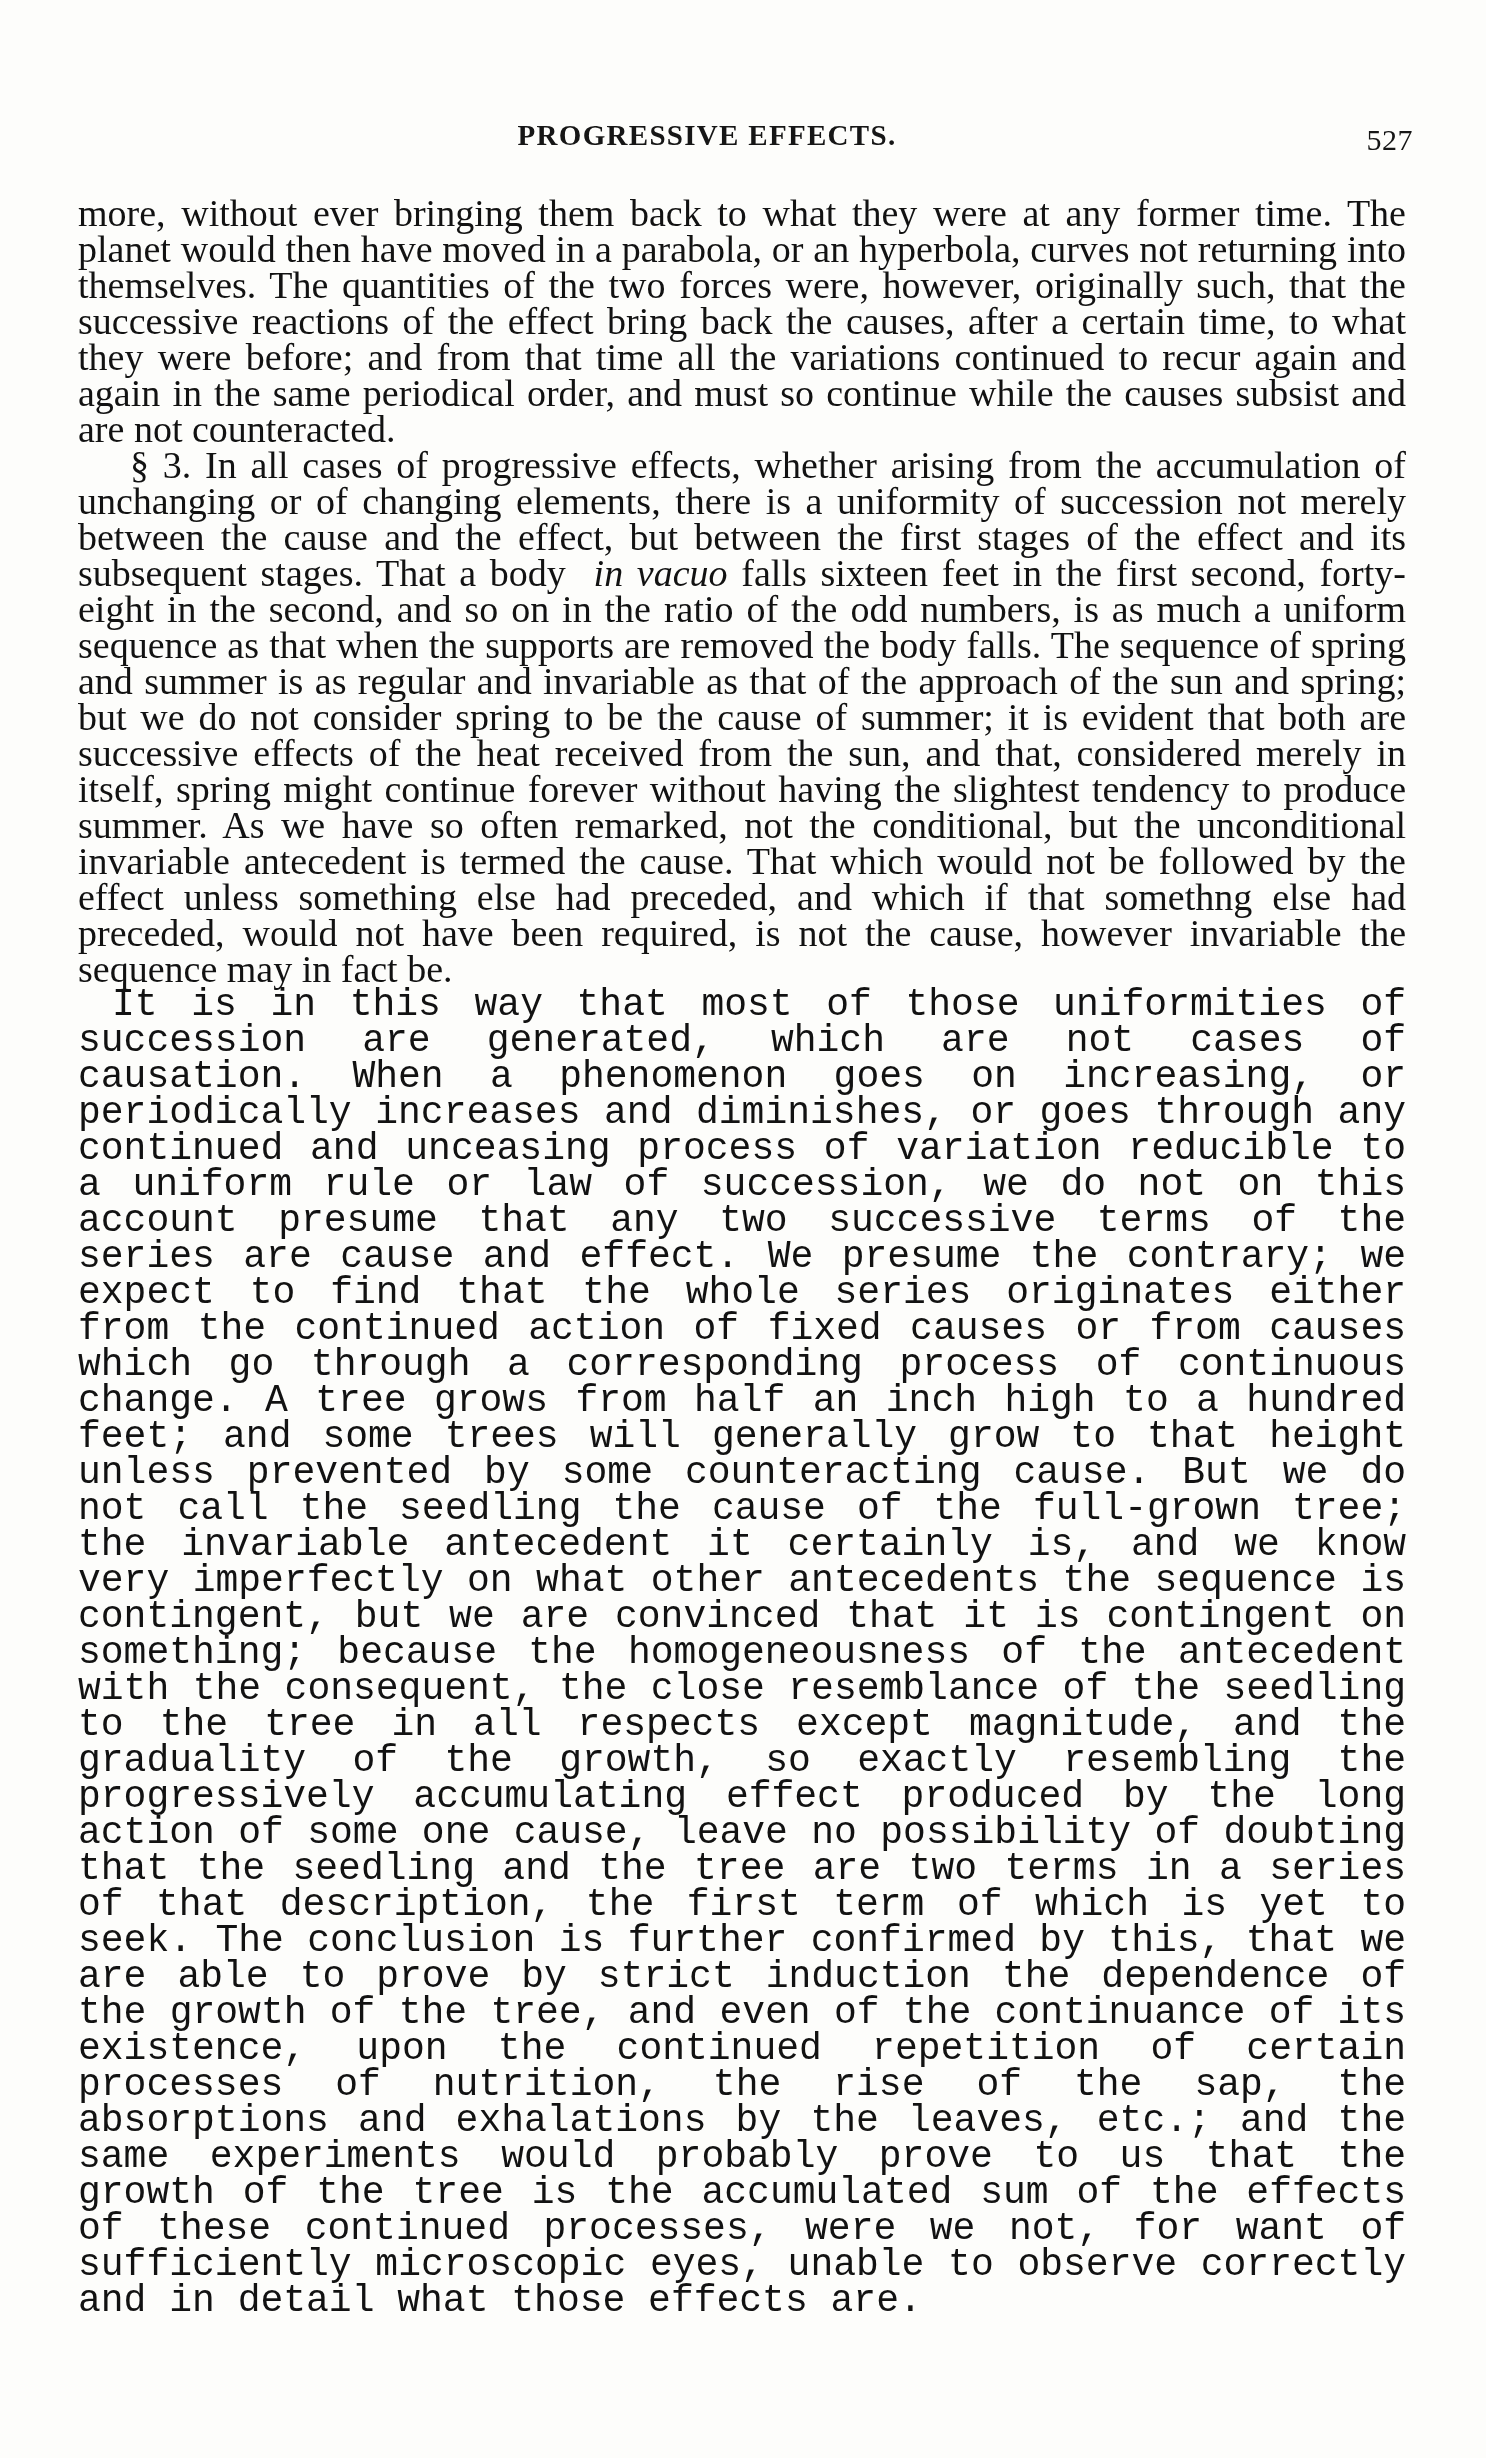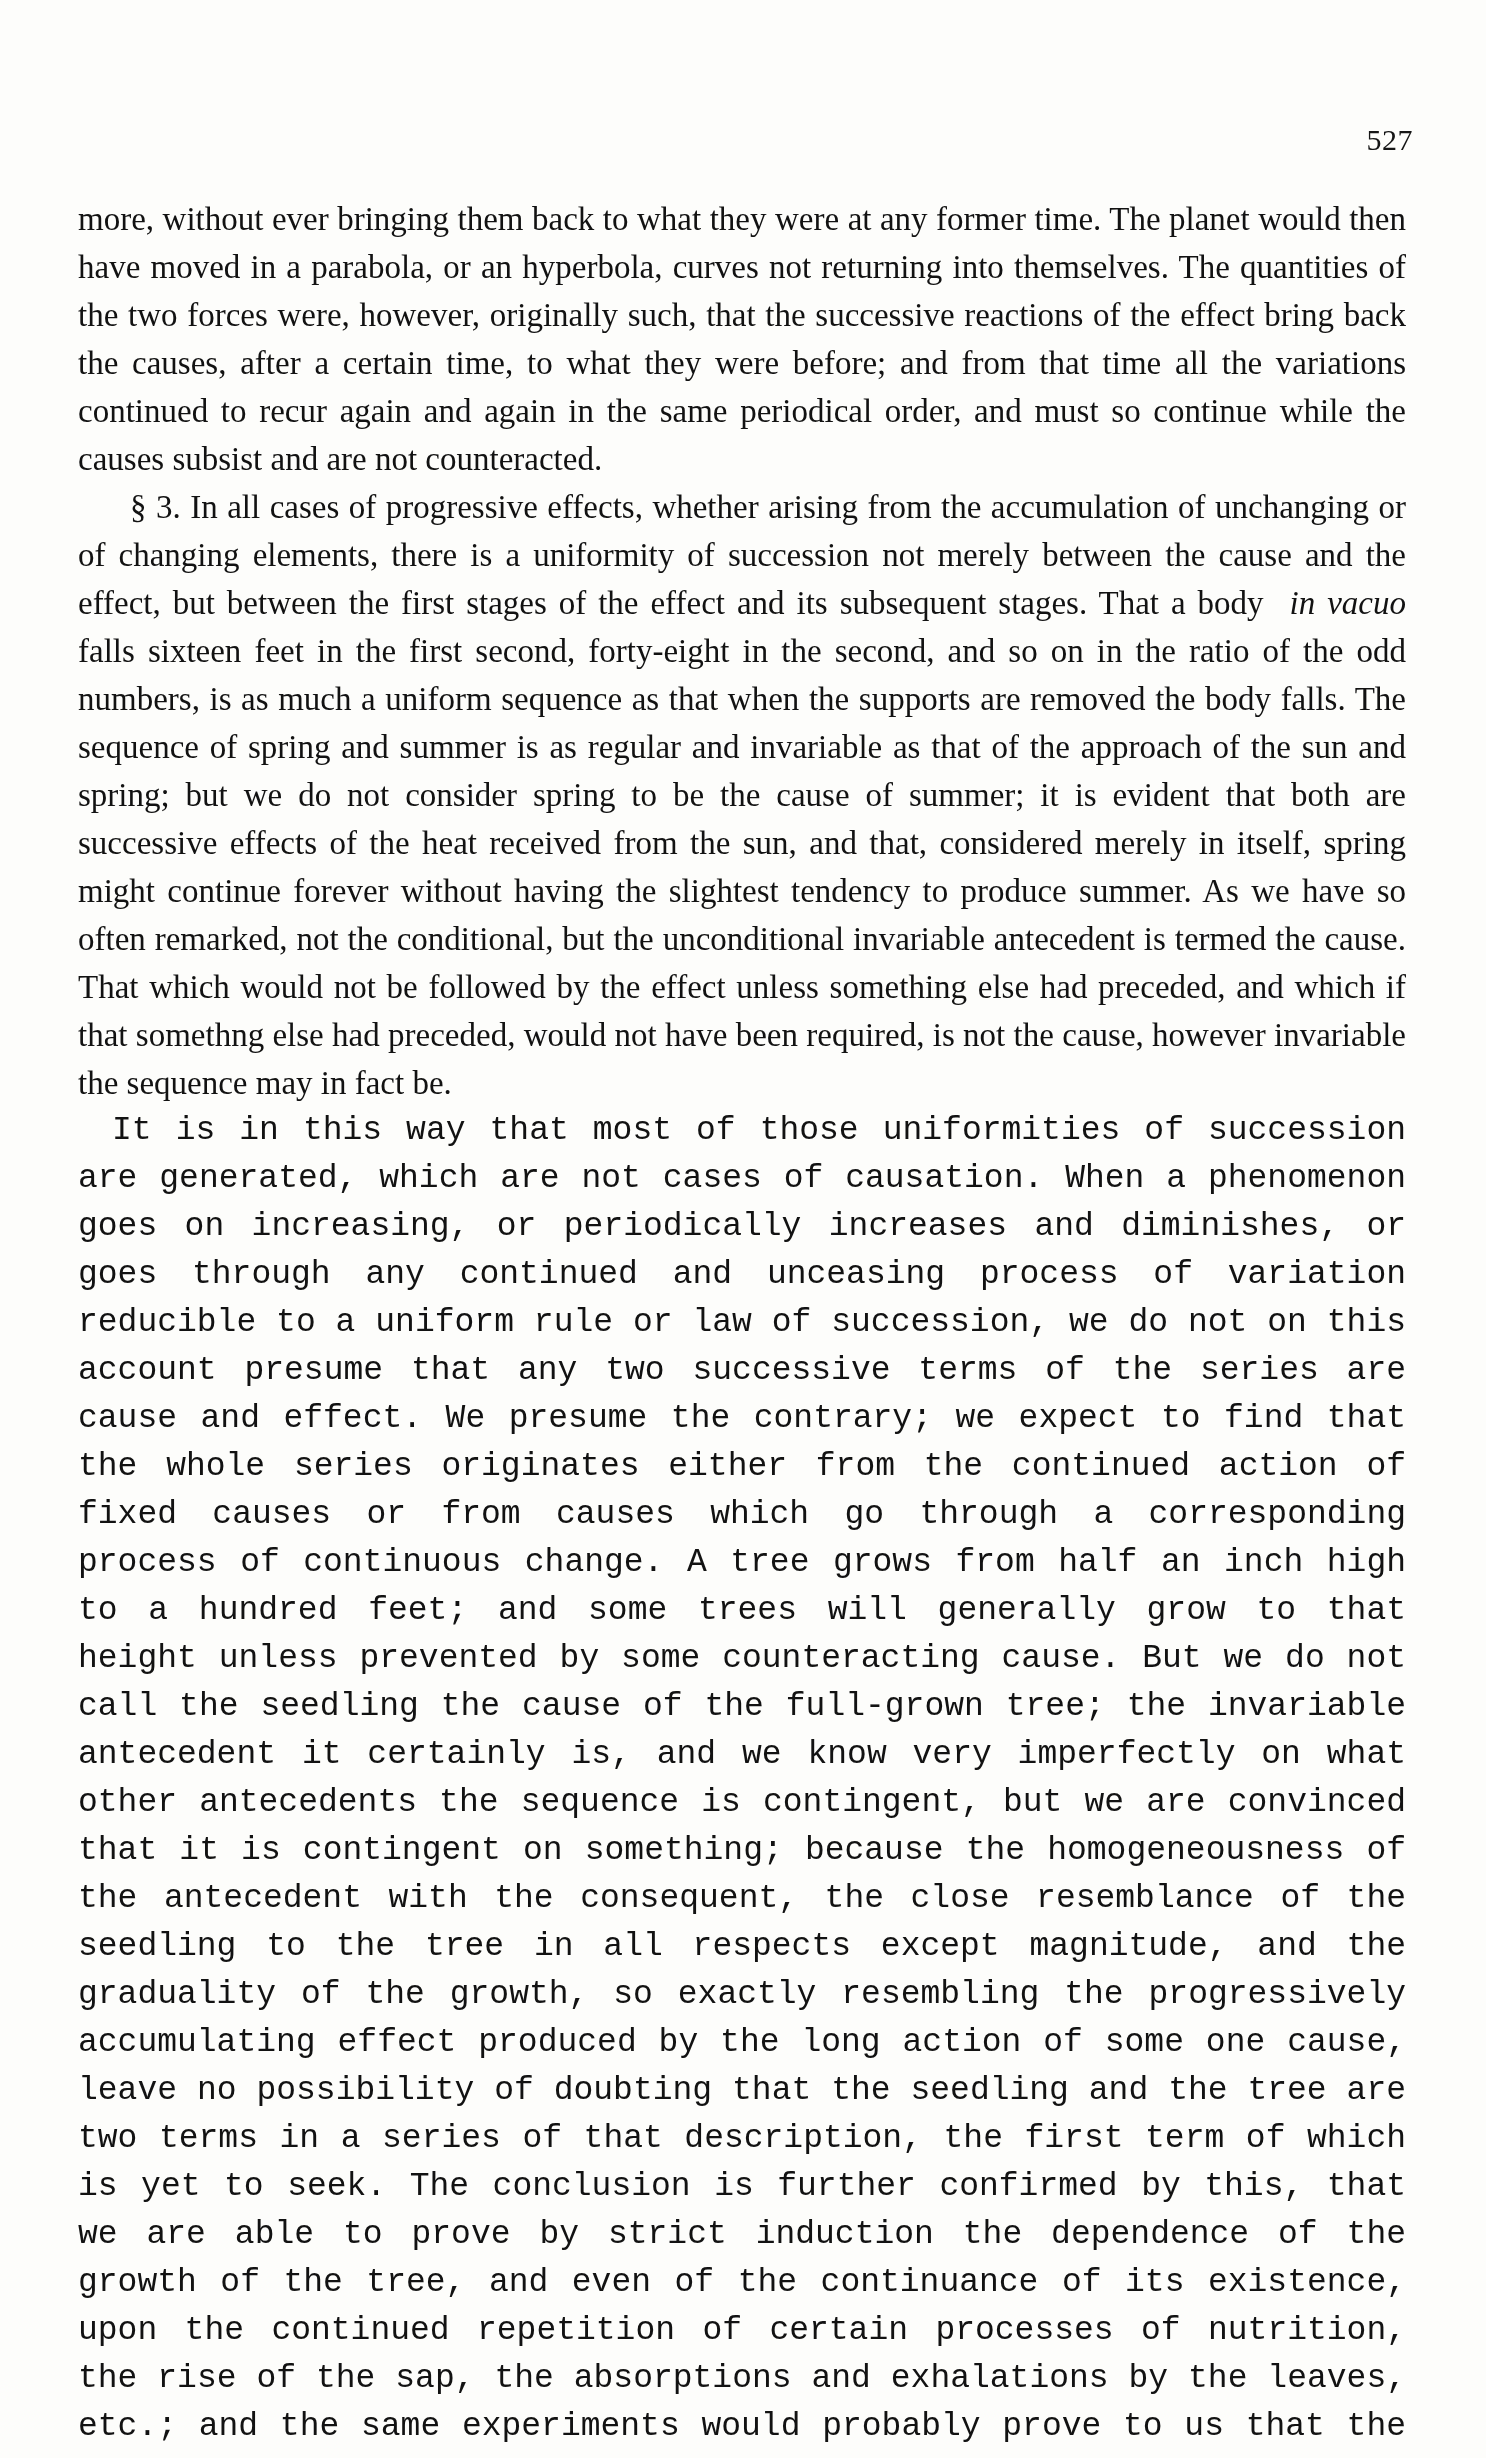--- a/index.html
+++ b/index.html
@@ -49,22 +49,22 @@
     letter-spacing: 0.5px;
   }
   .body-col {
     position: absolute;
     left: 78px;
     top: 195px;
     width: 1328px;
   }
   p.para {
     margin: 0;
-    font-size: 33px;
-    line-height: 48px;
+    font-size: 38px;
+    line-height: 36px;
     text-align: justify;
     text-justify: inter-word;
     color: #121212;
     hyphens: none;
   }
   p.para + p.para {
     margin-top: 0px;
   }
   p.gap {
     margin-top: 30px;
@@ -79,20 +79,21 @@
   em.it {
     margin-left: 14px;
   }
 </style>
 </head>
 <body>
 
 <div class="page">
 
   <div class="header">
+    <div class="running-title">PROGRESSIVE EFFECTS.</div>
     <div class="page-number">527</div>
   </div>
 
   <div class="body-col">
 
     <p class="para">more, without ever bringing them back to what they were at any former time.   The planet would then have moved in a parabola, or an hyperbola, curves not returning into themselves.   The quantities of the two forces were, however, originally such, that the successive reactions of the effect bring back the causes, after a certain time, to what they were before; and from that time all the variations continued to recur again and again in the same periodical order, and must so continue while the causes subsist and are not counteracted.</p>
 
     <p class="para gap indent-big">§ 3. In all cases of progressive effects, whether arising from the accumulation of unchanging or of changing elements, there is a uniformity of succession not merely between the cause and the effect, but between the first stages of the effect and its subsequent stages.   That a body <em class="it">in vacuo</em> falls sixteen feet in the first second, forty-eight in the second, and so on in the ratio of the odd numbers, is as much a uniform sequence as that when the supports are removed the body falls.   The sequence of spring and summer is as regular and invariable as that of the approach of the sun and spring; but we do not consider spring to be the cause of summer; it is evident that both are successive effects of the heat received from the sun, and that, considered merely in itself, spring might continue forever without having the slightest tendency to produce summer.   As we have so often remarked, not the conditional, but the unconditional invariable antecedent is termed the cause.   That which would not be followed by the effect unless something else had preceded, and which if that somethng else had preceded, would not have been required, is not the cause, however invariable the sequence may in fact be.</p>
 
     <p class="para indent">It is in this way that most of those uniformities of succession are generated, which are not cases of causation.   When a phenomenon goes on increasing, or periodically increases and diminishes, or goes through any continued and unceasing process of variation reducible to a uniform rule or law of succession, we do not on this account presume that any two successive terms of the series are cause and effect.   We presume the contrary; we expect to find that the whole series originates either from the continued action of fixed causes or from causes which go through a corresponding process of continuous change.   A tree grows from half an inch high to a hundred feet; and some trees will generally grow to that height unless prevented by some counteracting cause.   But we do not call the seedling the cause of the full-grown tree; the invariable antecedent it certainly is, and we know very imperfectly on what other antecedents the sequence is contingent, but we are convinced that it is contingent on something; because the homogeneousness of the antecedent with the consequent, the close resemblance of the seedling to the tree in all respects except magnitude, and the graduality of the growth, so exactly resembling the progressively accumulating effect produced by the long action of some one cause, leave no possibility of doubting that the seedling and the tree are two terms in a series of that description, the first term of which is yet to seek.   The conclusion is further confirmed by this, that we are able to prove by strict induction the dependence of the growth of the tree, and even of the continuance of its existence, upon the continued repetition of certain processes of nutrition, the rise of the sap, the absorptions and exhalations by the leaves, etc.; and the same experiments would probably prove to us that the growth of the tree is the accumulated sum of the effects of these continued processes, were we not, for want of sufficiently microscopic eyes, unable to observe correctly and in detail what those effects are.</p>

